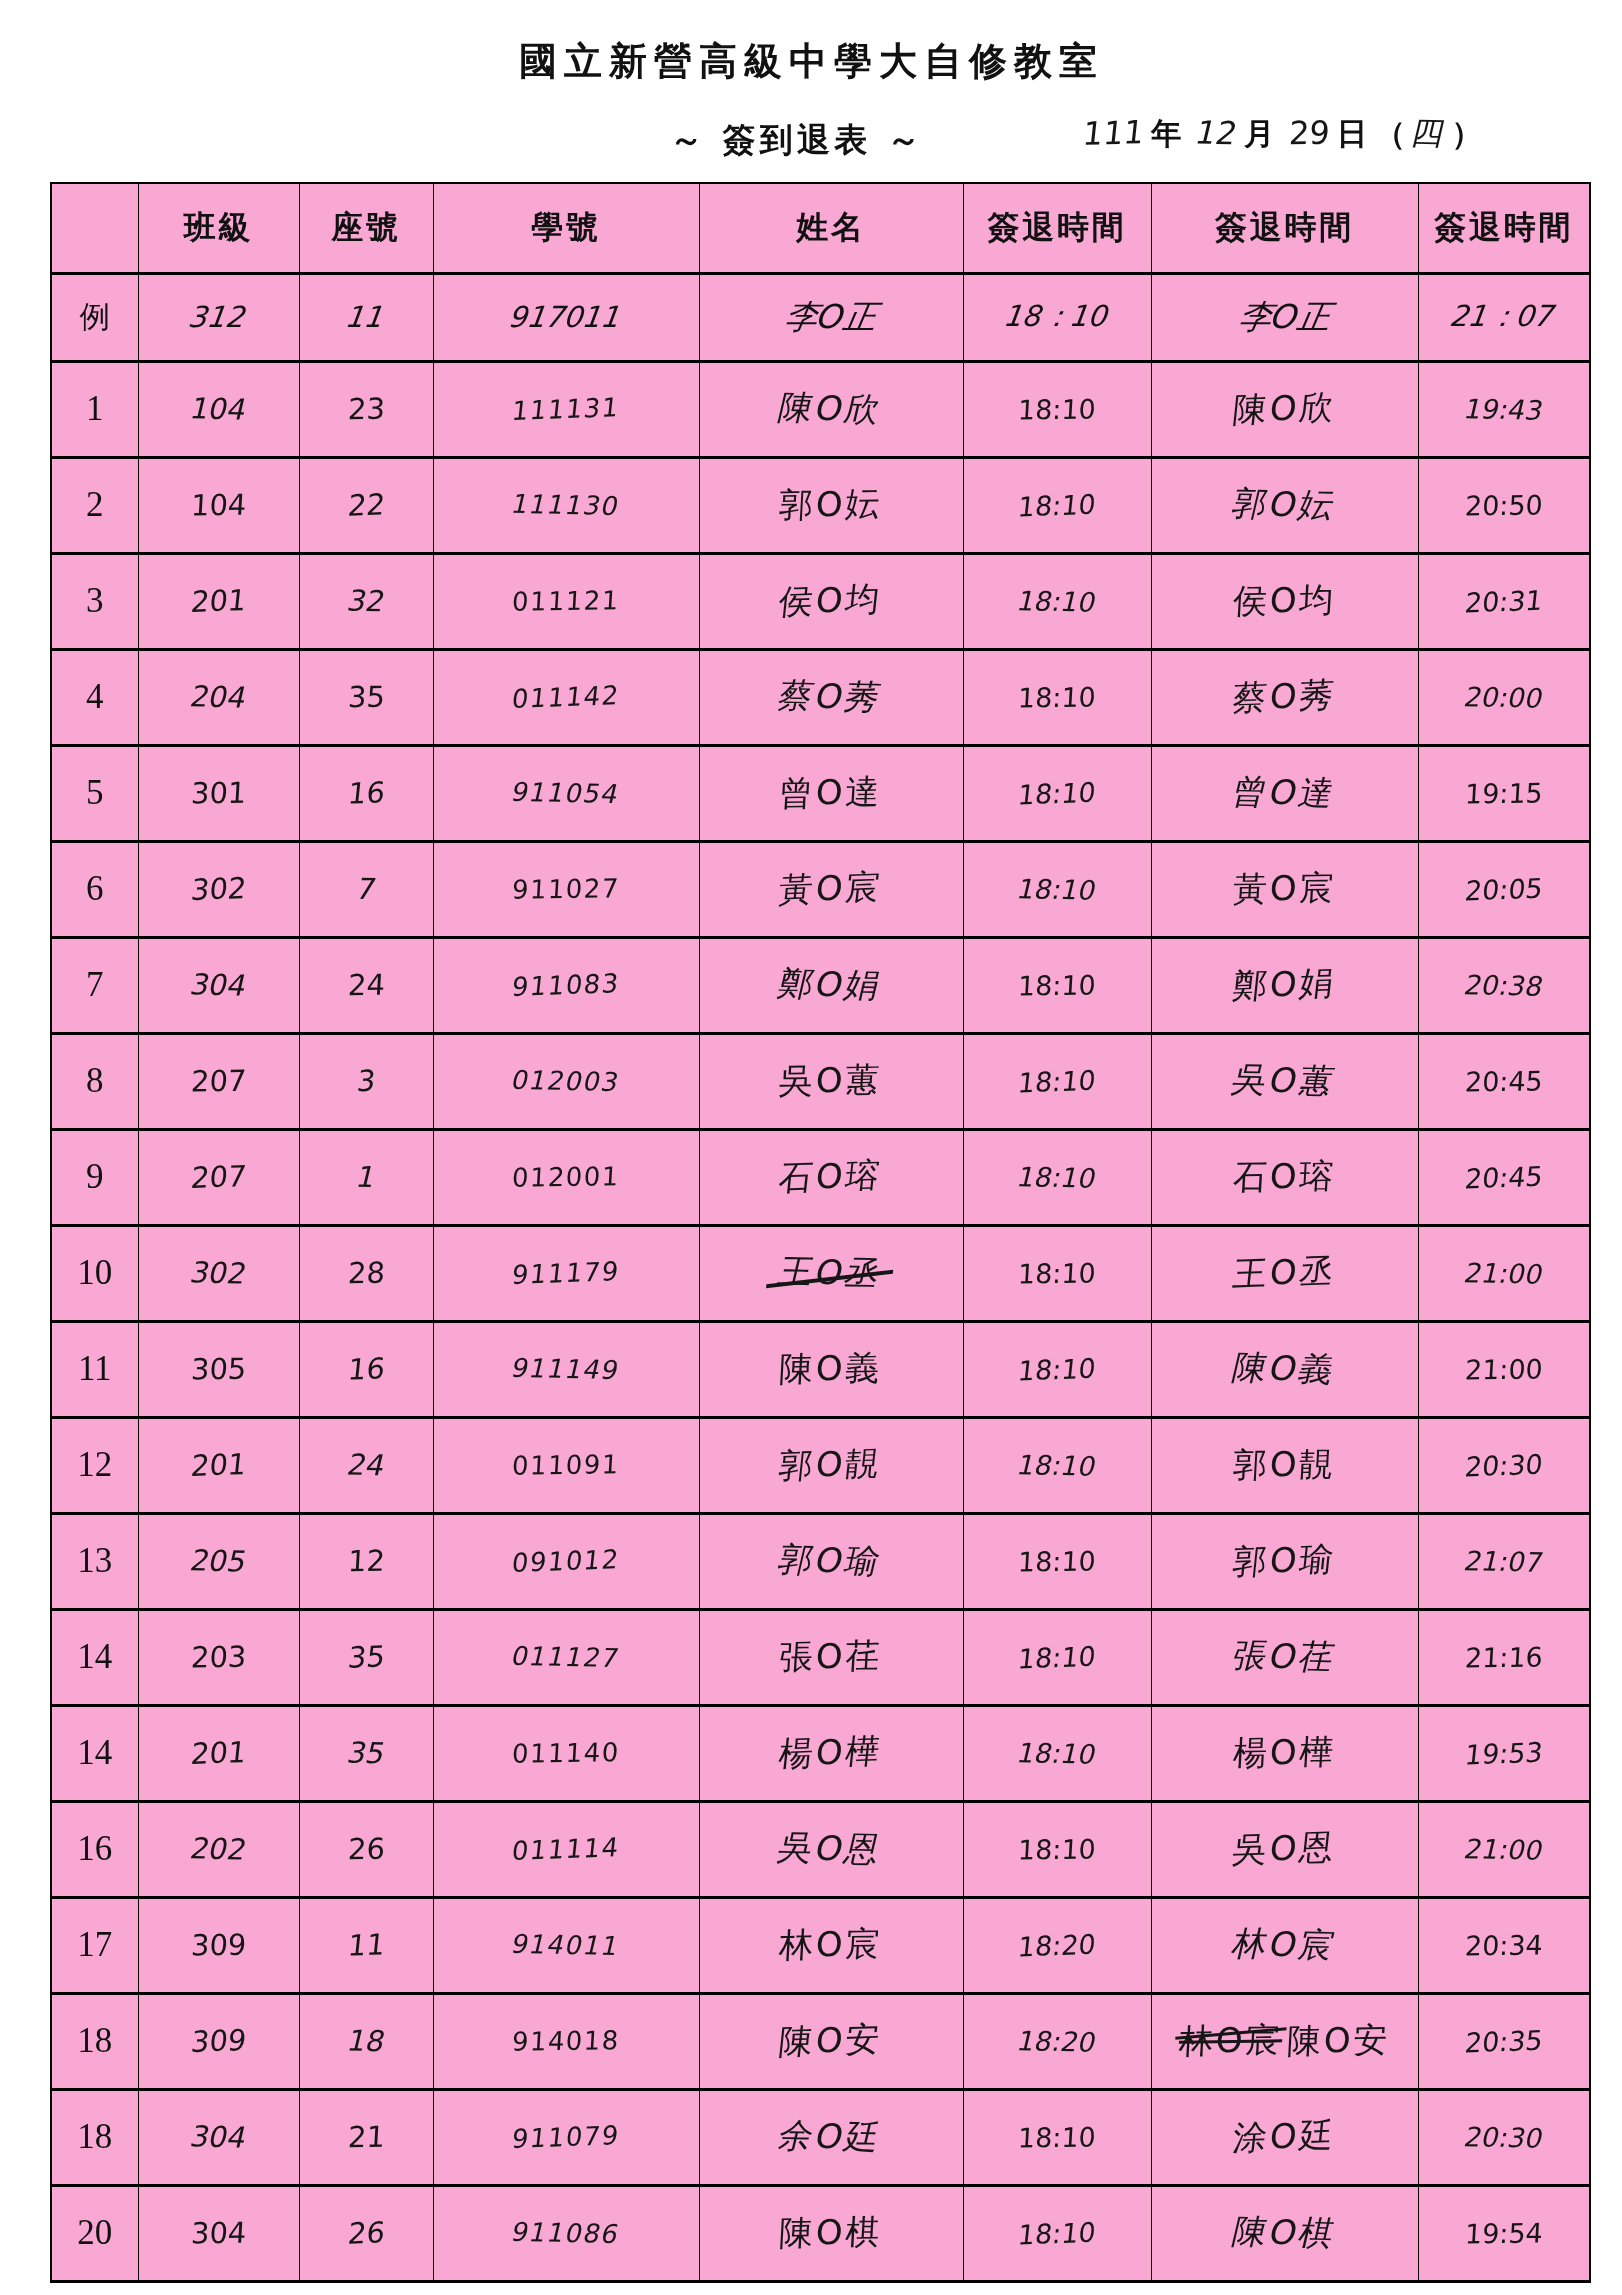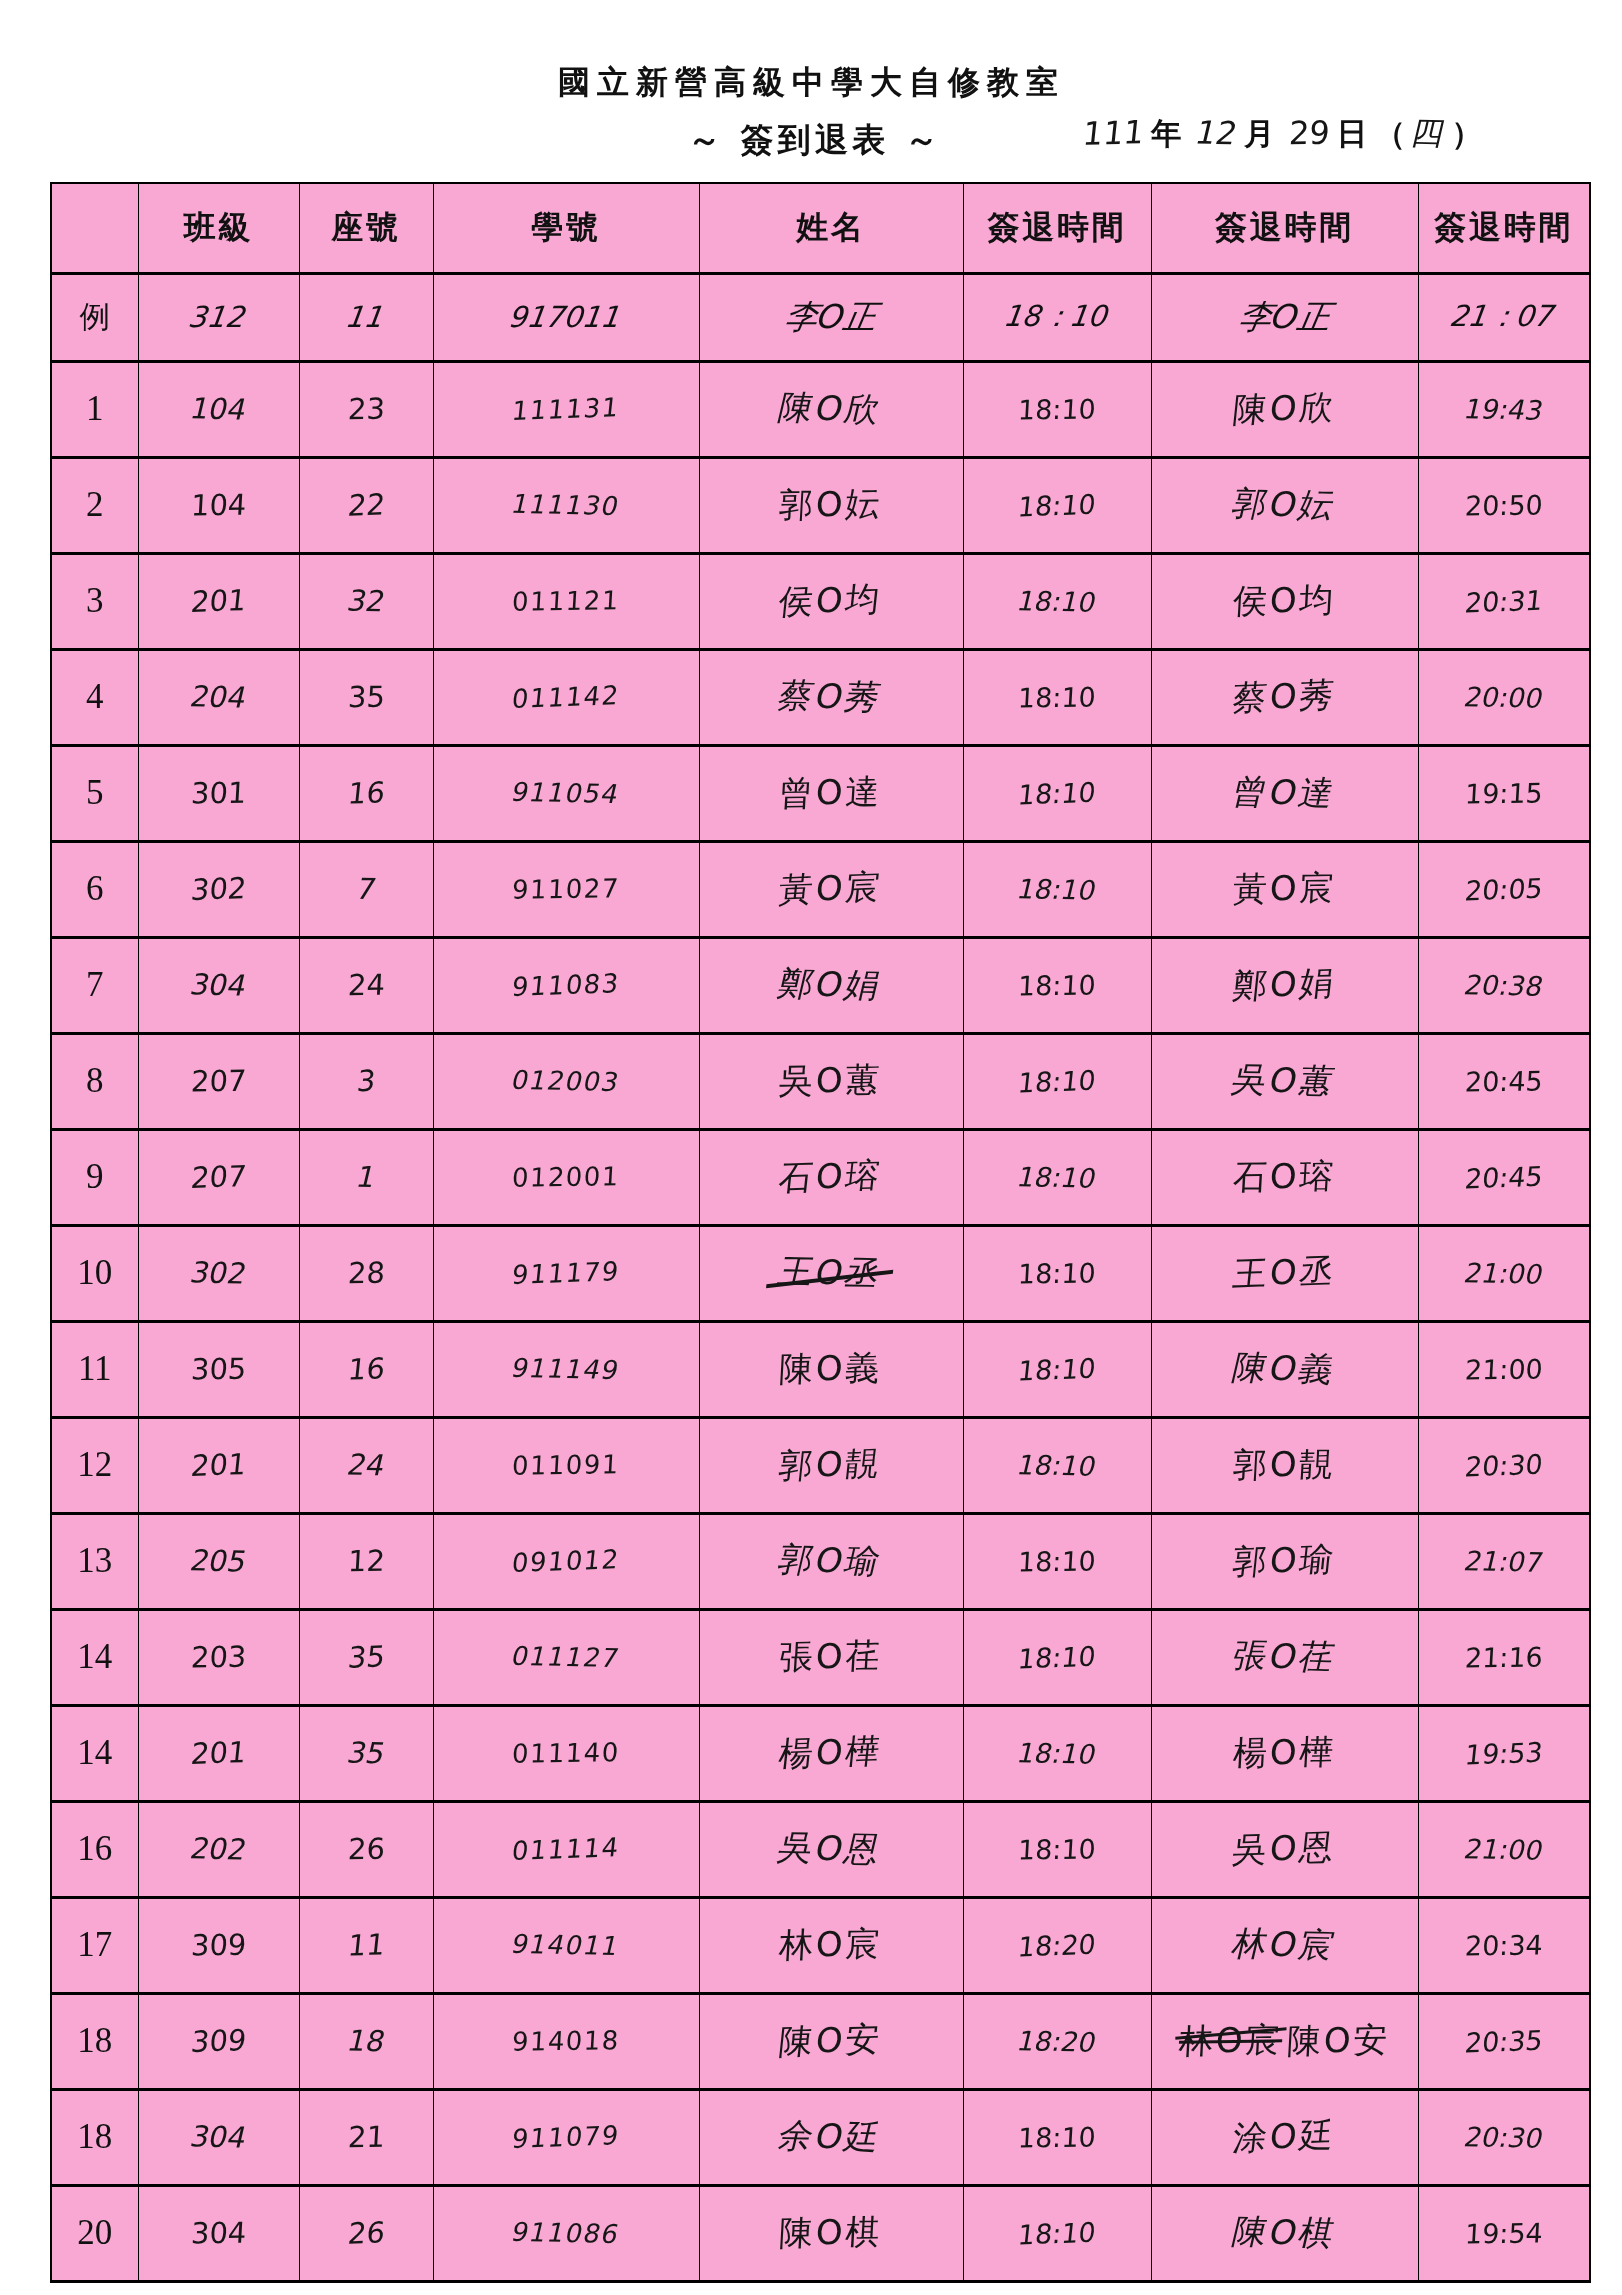--- a/index.html
+++ b/index.html
@@ -3,25 +3,25 @@
 <meta charset="utf-8">
 <style>
   html,body { margin:0; padding:0; background:#e8e8e8; }
   .page {
     position:relative; width:1623px; height:2295px; background:#ffffff;
     font-family:"Liberation Serif", serif; color:#111;
     overflow:hidden;
   }
   .title {
     position:absolute; top:36px; left:0; width:100%;
-    text-align:center; font-size:32px; font-weight:bold;
-    letter-spacing:7px; font-family:"DejaVu Serif", serif;margin-top:25px;
+    text-align:center; font-size:38px; font-weight:bold;
+    letter-spacing:7px; font-family:"DejaVu Serif", serif;
   }
   .subtitle {
-    position:absolute; top:118px; left:815px; transform:translateX(-50%);
+    position:absolute; top:118px; left:797px; transform:translateX(-50%);
     font-size:33px; font-weight:bold; letter-spacing:4.2px;
     font-family:"DejaVu Serif", serif; white-space:nowrap;
   }
   .date-line {
     position:absolute; top:112px; left:1076px; width:513px;
     font-size:30.5px; white-space:nowrap;
   }
   .date-line .print { font-family:"DejaVu Serif", serif; font-weight:600; }
   .hand {
     display:inline-block;

